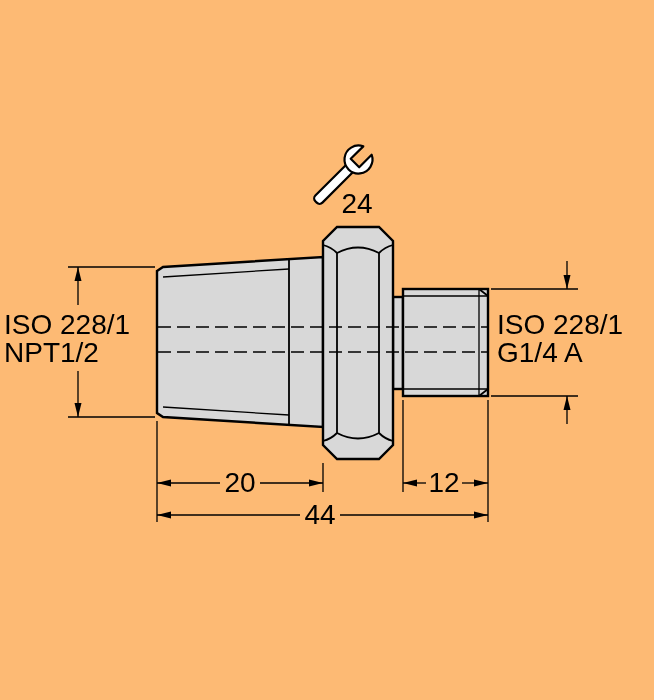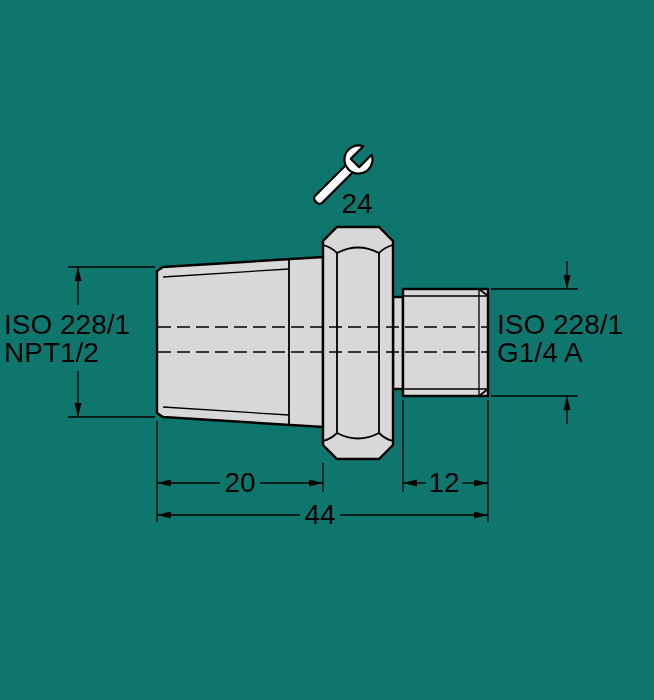--- a/index.html
+++ b/index.html
@@ -4,21 +4,21 @@
 <style>
   html, body {
     margin: 0;
     padding: 0;
     background: #ffffff;
   }
   .canvas {
     position: relative;
     width: 654px;
     height: 700px;
-    background: #0f766e;
+    background: #fdba74;
     overflow: hidden;
   }
   svg { display: block; }
   .outline  { fill: #d8d8d8; stroke: #000; stroke-width: 2.4; stroke-linejoin: miter; }
   .thin     { stroke: #000; stroke-width: 1.3; fill: none; }
   .med      { stroke: #000; stroke-width: 1.8; fill: none; }
   .dashed   { stroke: #000; stroke-width: 1.5; stroke-dasharray: 13 6; fill: none; }
   .dim      { stroke: #000; stroke-width: 1.3; fill: none; }
   .arrow    { fill: #000; stroke: none; }
   .whitepart{ fill: #fff; stroke: #000; stroke-width: 2.2; stroke-linejoin: round; }

